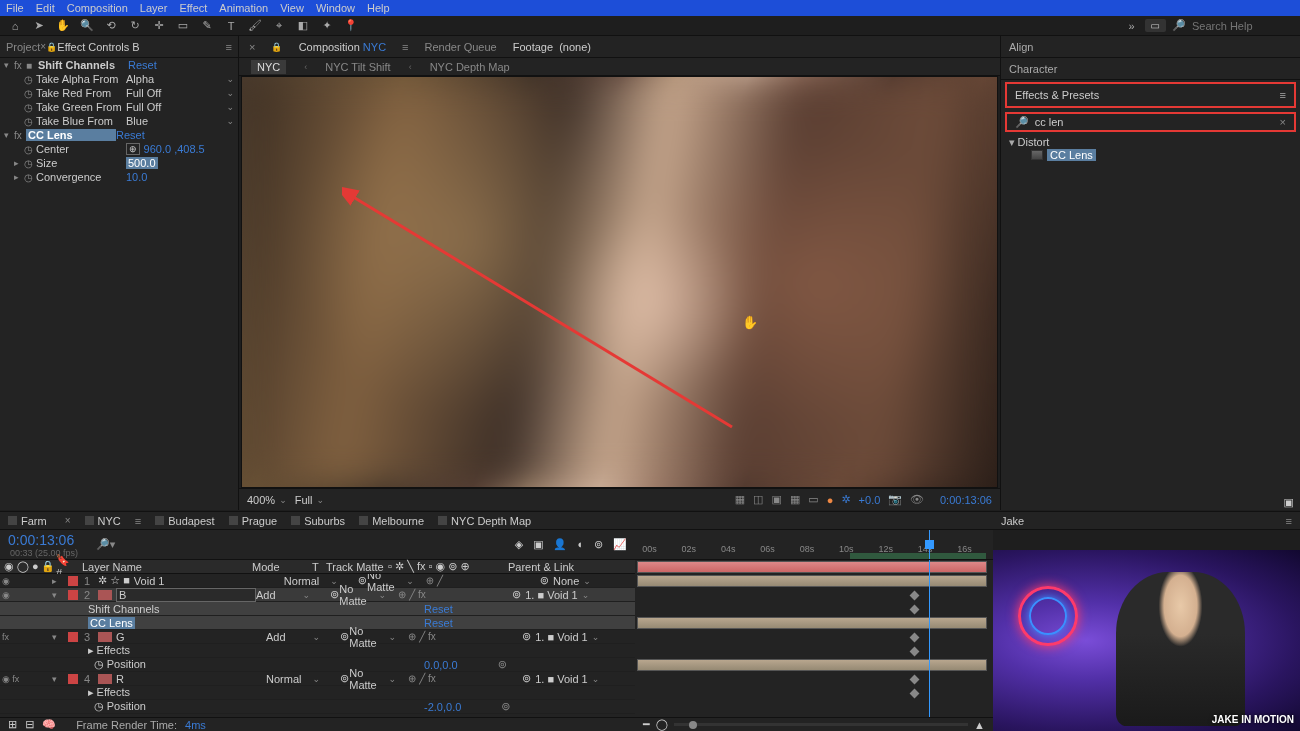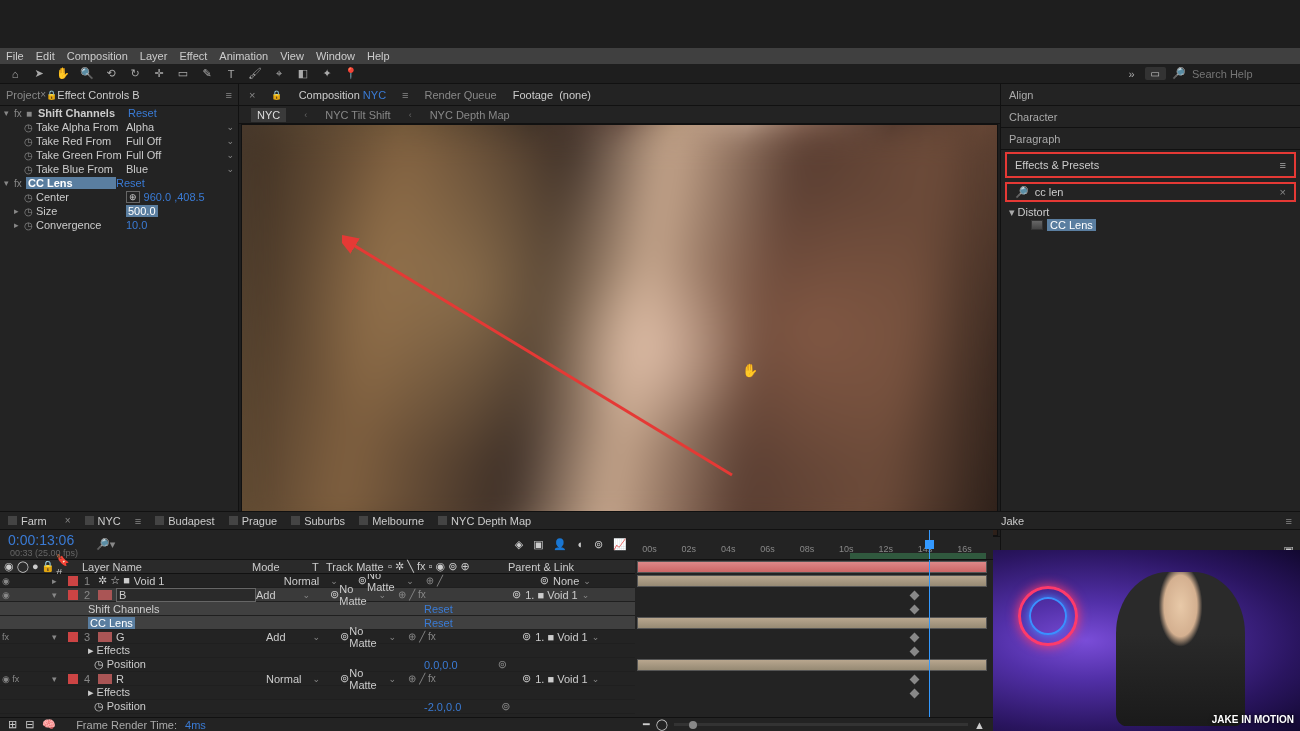--- a/index.html
+++ b/index.html
@@ -1,17 +1,17 @@
 <!DOCTYPE html>
 <html><head>
 <meta charset="utf-8">
 <style>
 * { margin: 0; padding: 0; box-sizing: border-box; font-family: 'Segoe UI', Arial, sans-serif; font-size: 11px; color: #ccc; user-select: none; }
 body { background: #1e1e1e; width: 1300px; height: 731px; overflow: hidden; position: relative; }
-.menubar { height: 16px; background: #404040; display: flex; padding: 0 6px; align-items: center; gap: 12px; margin-top: 48px; }
+.menubar { height: 16px; background: #1d4ed8; display: flex; padding: 0 6px; align-items: center; gap: 12px; }
 .menubar span { color: #ccc; }
 .toolbar { height: 20px; background: #1e1e1e; display: flex; align-items: center; padding: 0 8px; gap: 10px; border-bottom: 1px solid #111; }
 .toolbar .icon { width: 14px; height: 14px; display: flex; align-items: center; justify-content: center; color: #aaa; }
 .search-wrap { margin-left: auto; display: flex; align-items: center; gap: 6px; }
 .search-wrap input { background: transparent; border: none; outline: none; color: #ccc; width: 100px; }
 .pill { background: #333; padding: 1px 6px; border-radius: 2px; font-size: 10px; }
 
 .main { display: flex; height: calc(100% - 36px); }
 .left-col { width: 239px; display: flex; flex-direction: column; border-right: 1px solid #111; }
 .panel-tabs { height: 22px; display: flex; align-items: center; padding: 0 6px; border-bottom: 1px solid #111; background: #232323; }
@@ -301,21 +301,20 @@
       <span class="blue">+0.0</span>
       <span class="icon">📷</span>
       <span class="icon">👁</span>
       <span class="tc">0:00:13:06</span>
     </div>
   </div>
 
   <div class="right-col">
     <div class="right-panel">Align</div>
     <div class="right-panel">Character</div>
-    <div class="right-panel">Paragraph</div>
     <div class="ep-hdr">
       <span>Effects &amp; Presets</span>
       <span class="ham">≡</span>
     </div>
     <div class="ep-search">
       <span class="mag">🔎</span>
       <input value="cc len" style="">
       <span class="x">×</span>
     </div>
     <div class="ep-tree">

